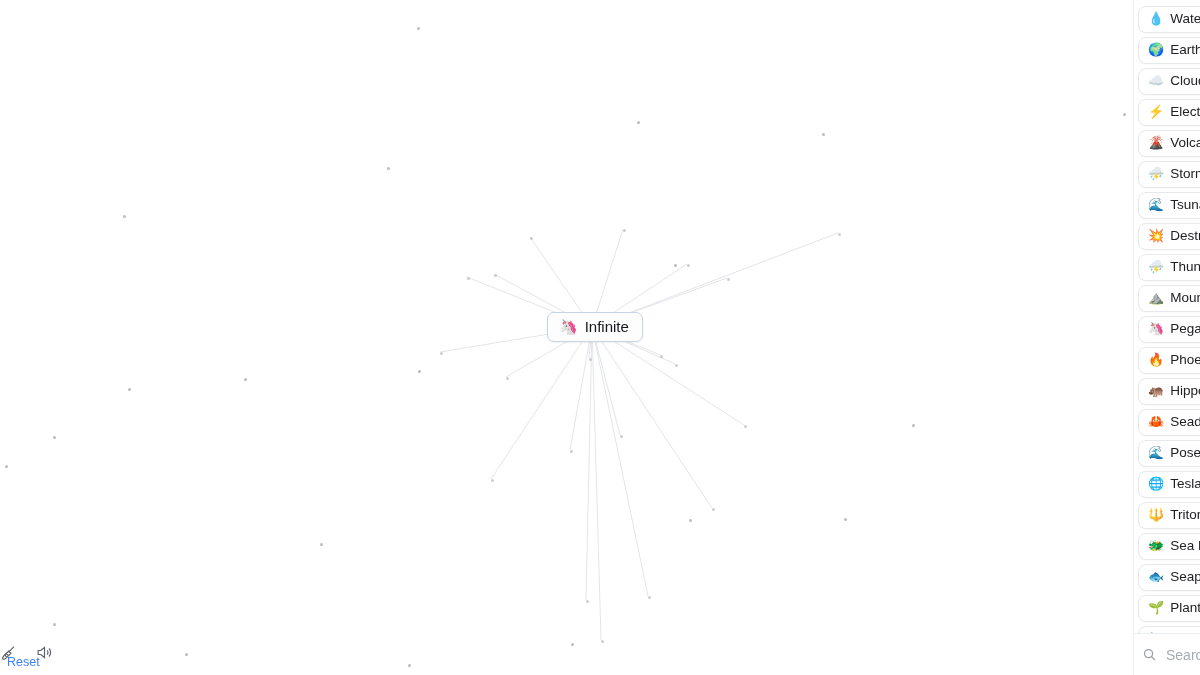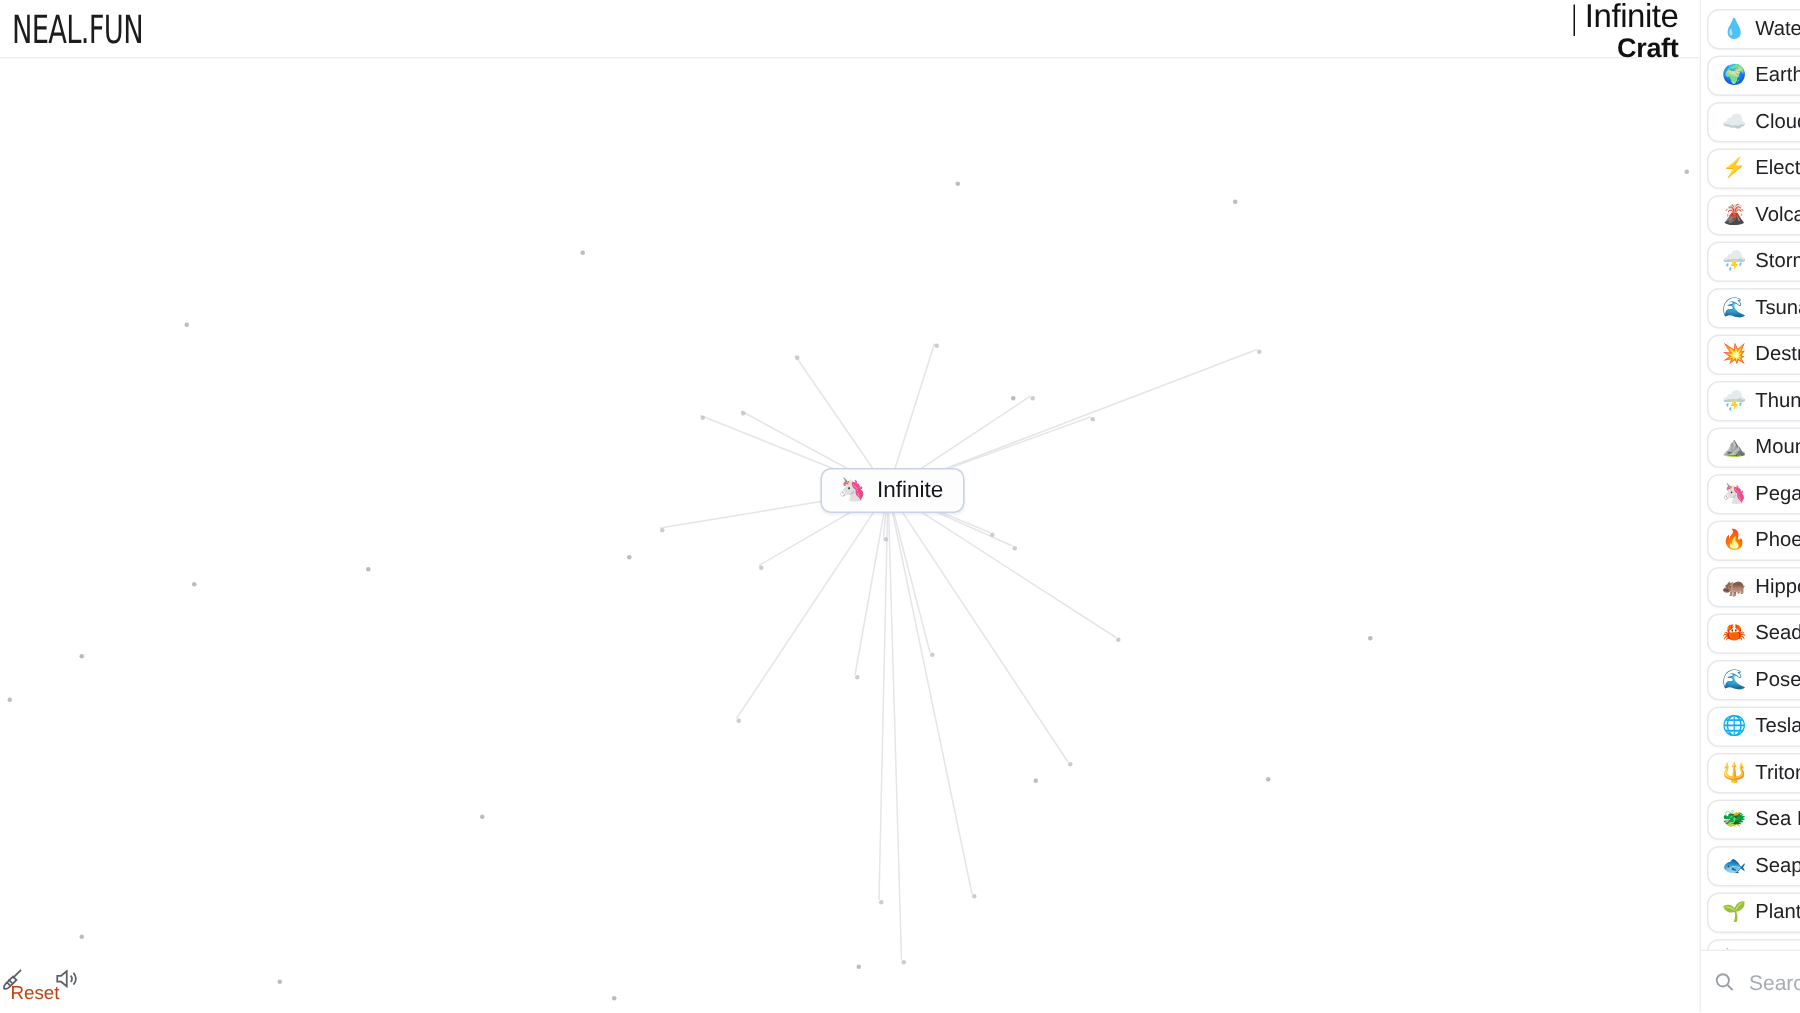--- a/index.html
+++ b/index.html
@@ -122,21 +122,21 @@
   }
   .node .node-emoji { font-size: 15px; line-height: 1; }
   .node .node-label { line-height: 1; }
 
   
   .reset-btn {
     position: absolute;
     left: 7px;
     bottom: 6px;
     font-size: 12.5px;
-    color: #c2410c;
+    color: #3b82f6;
     background: none;
     border: none;
     cursor: pointer;
     font-family: "Liberation Sans", sans-serif;
     z-index: 30;
   }
   .tool-icons {
     position: absolute;
     right: 1133px;
     bottom: 0px;
@@ -290,27 +290,20 @@
         <div class="dot" style="left: 838px; top: 233px; opacity: 0.75;"></div>
       </div>
     <div id="nodes">
         <div class="node" style="left: 547px; top: 312px;">
           <span class="node-emoji">🦄</span>
           <span class="node-label">Infinite</span>
         </div>
       </div>
   </div>
 
-  <div class="header">
-    <div class="brand">NEAL.FUN</div>
-    <div class="game-title">
-      <span class="t-line1">Infinite</span>
-      <span class="t-line2">Craft</span>
-    </div>
-  </div>
 
   <button class="reset-btn">Reset</button>
 
   <div class="tool-icons">
 
     <div class="ticon">
       <svg viewBox="0 0 24 24" width="19" height="19" fill="none" stroke="currentColor" stroke-width="1.5">
         <path d="M19 4.5 12 11.5"></path>
         <path d="M12.2 10.2 6 16.4c-1.3 1.3-1.6 2.6-1.3 3.9 1.6.5 3.1 0 4.2-1.1l6.2-6.2z"></path>
         <path d="M8.4 12.6l3 3M6.6 14.6l3 3"></path>

